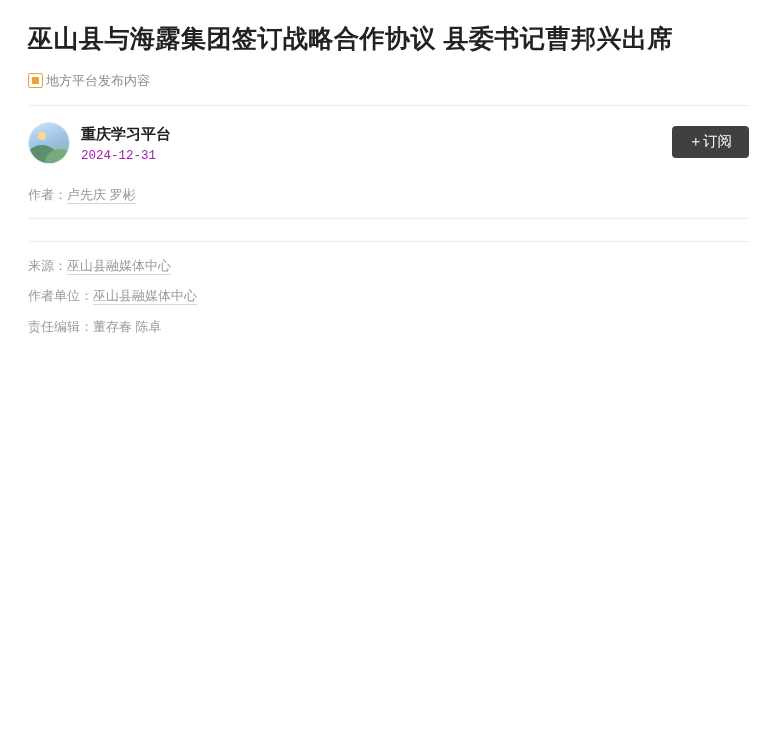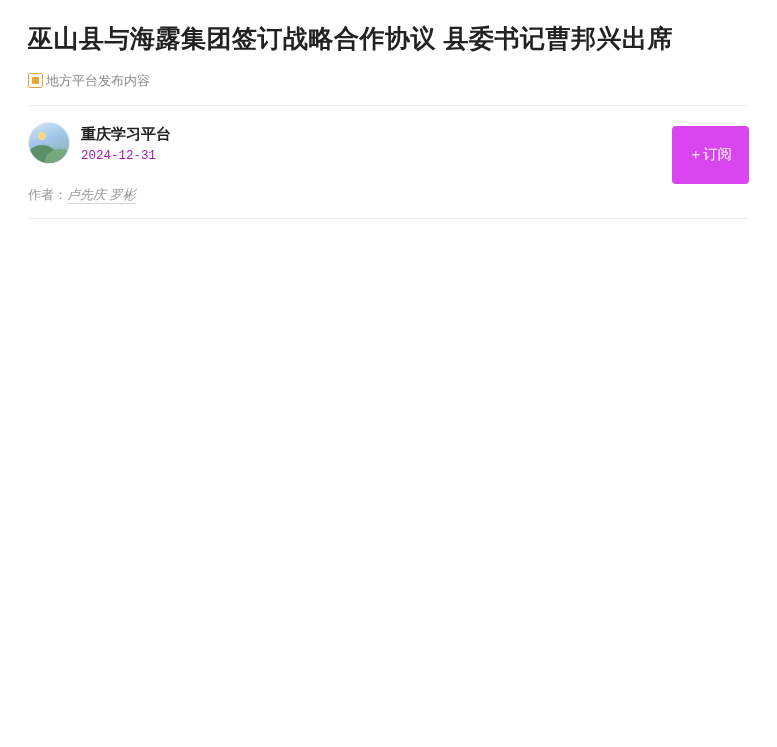--- a/index.html
+++ b/index.html
@@ -125,40 +125,39 @@
     font-size: 12.5px;
     color: #a21caf;
     margin-top: 3px;
     line-height: 1.3;
     font-family: Liberation Mono, monospace;
   }
   .subscribe-btn {
     position: absolute;
     right: 0;
     top: 4px;
-    background: #d946ef;
+    background: #404040;
     color: #ffffff;
     font-size: 14.5px;
     border: none;
     border-radius: 4px;
-    padding: 21px 17px;
+    padding: 8px 17px;
     cursor: pointer;
     font-family: "Liberation Sans", sans-serif;
     line-height: 1.1;
   }
   .author-row {
     margin-top: 22px;
     font-size: 13px;
     color: #9a9a9a;
   }
   .author-row .author-names {
     color: #9a9a9a;
     border-bottom: 1px solid #d6d6d6;
     padding-bottom: 1px;
-    font-style: italic;
   }
   .divider2 {
     height: 1px;
     background: #ececec;
     margin-top: 14px;
   }
   .body-text {
     margin-top: 22px;
   }
   .body-text p {
@@ -218,14 +217,25 @@
 
   <div class="author-row">
     <span>作者：</span><span class="author-names">卢先庆 罗彬</span>
   </div>
 
   <div class="divider2"></div>
 
   <div class="body-text">
   </div>
 
+  <div class="footer">
+    <div class="footer-line">
+      <span>来源：</span><span class="val-link">巫山县融媒体中心</span>
+    </div>
+    <div class="footer-line">
+      <span>作者单位：</span><span class="val-link">巫山县融媒体中心</span>
+    </div>
+    <div class="footer-line">
+      <span>责任编辑：</span><span class="val">董存春 陈卓</span>
+    </div>
+  </div>
 
 </div>
 
 </body></html>

